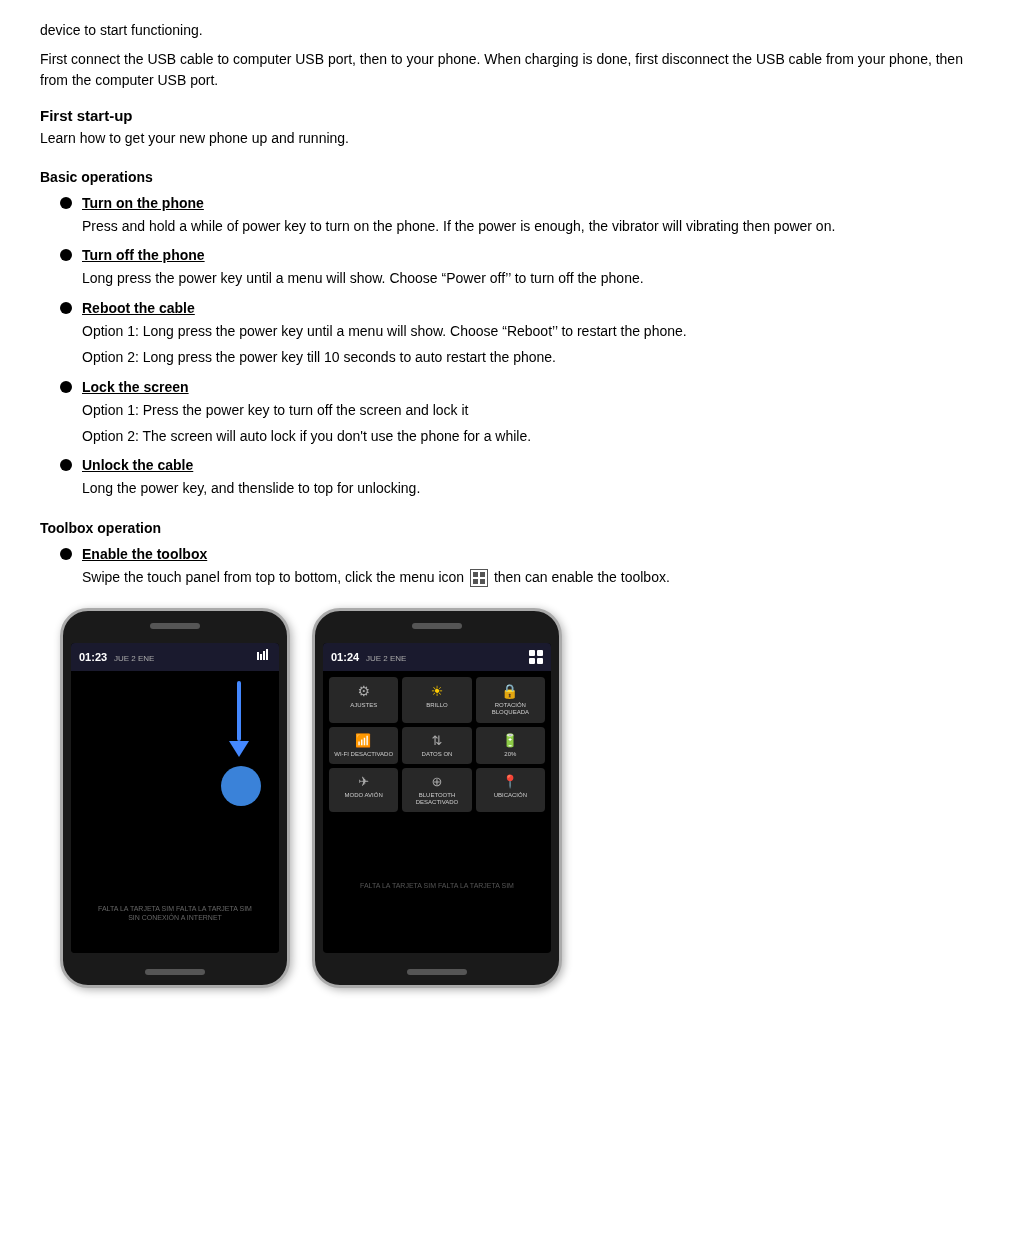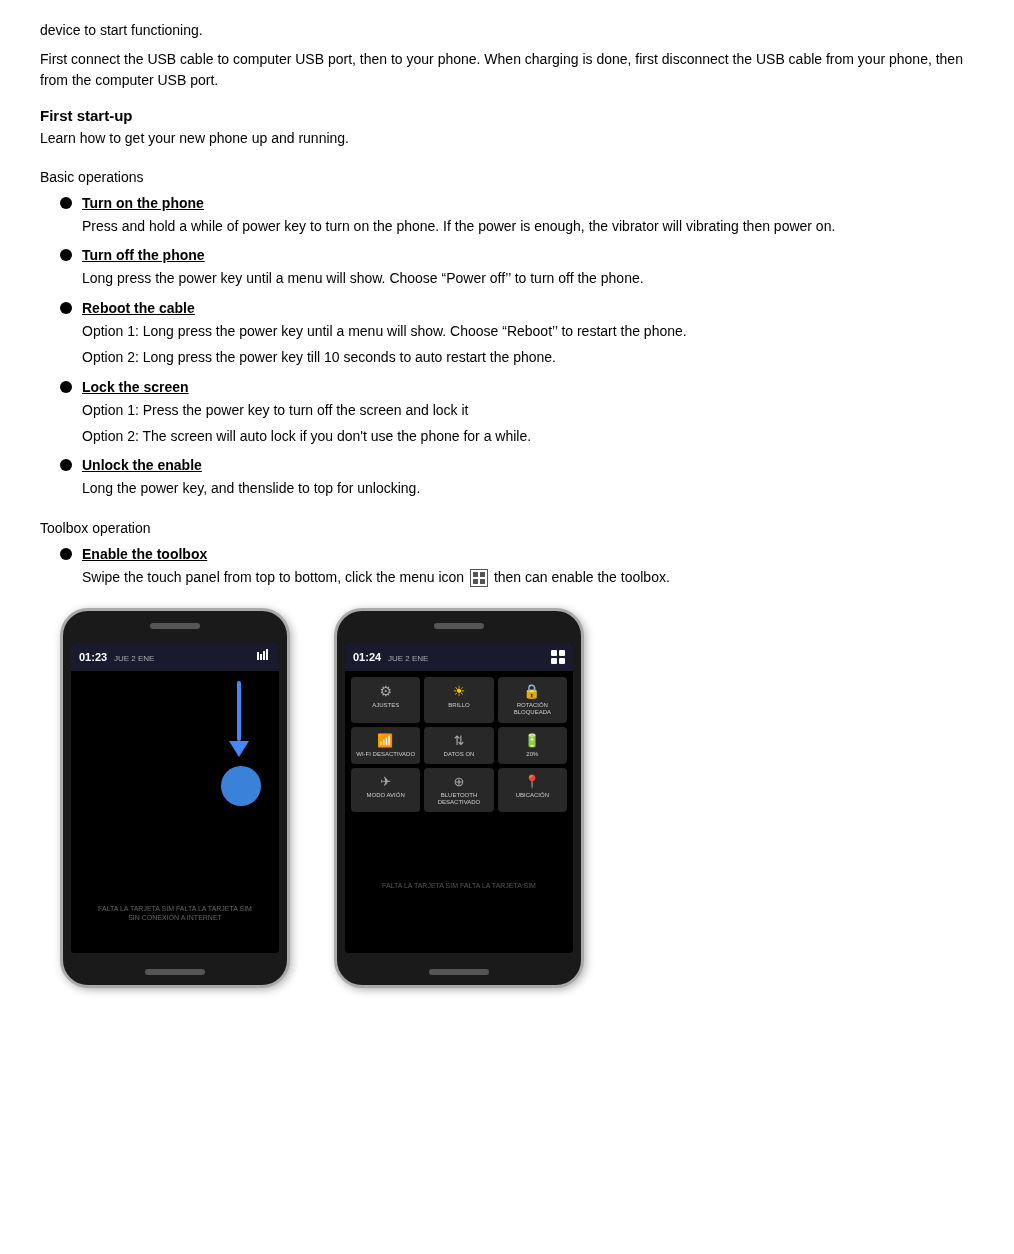--- a/index.html
+++ b/index.html
@@ -16,21 +16,21 @@
       margin-bottom: 8px;
       line-height: 1.5;
     }
     .section-title-bold {
       font-weight: bold;
       font-size: 15px;
       margin-top: 16px;
       margin-bottom: 4px;
     }
     .subsection-title-bold {
-      font-weight: normal;
+      font-weight: bold;
       font-size: 14px;
       margin-top: 20px;
       margin-bottom: 4px;
     }
     .bullet-item {
       display: flex;
       align-items: flex-start;
       margin: 10px 0 4px 20px;
       font-weight: bold;
     }
@@ -47,21 +47,21 @@
       text-decoration: underline;
       font-size: 14px;
     }
     .body-text {
       margin: 4px 0 4px 42px;
       line-height: 1.6;
       font-size: 14px;
     }
     .phones-container {
       display: flex;
-      gap: 44px;
+      gap: 22px;
       margin-top: 20px;
       margin-left: 20px;
       align-items: flex-start;
     }
     .phone-wrapper {
       position: relative;
       width: 230px;
       height: 380px;
     }
     .phone-outer {
@@ -265,21 +265,21 @@
 
 <div class="bullet-item">
   <div class="bullet-dot"></div>
   <span class="bullet-label">Lock the screen</span>
 </div>
 <p class="body-text">Option 1: Press the power key to turn off the screen and lock it</p>
 <p class="body-text">Option 2: The screen will auto lock if you don't use the phone for a while.</p>
 
 <div class="bullet-item">
   <div class="bullet-dot"></div>
-  <span class="bullet-label">Unlock the enable</span>
+  <span class="bullet-label">Unlock the cable</span>
 </div>
 <p class="body-text">Long the power key, and thenslide to top for unlocking.</p>
 
 <div class="subsection-title-bold">Toolbox operation</div>
 
 <div class="bullet-item">
   <div class="bullet-dot"></div>
   <span class="bullet-label">Enable the toolbox</span>
 </div>
 

